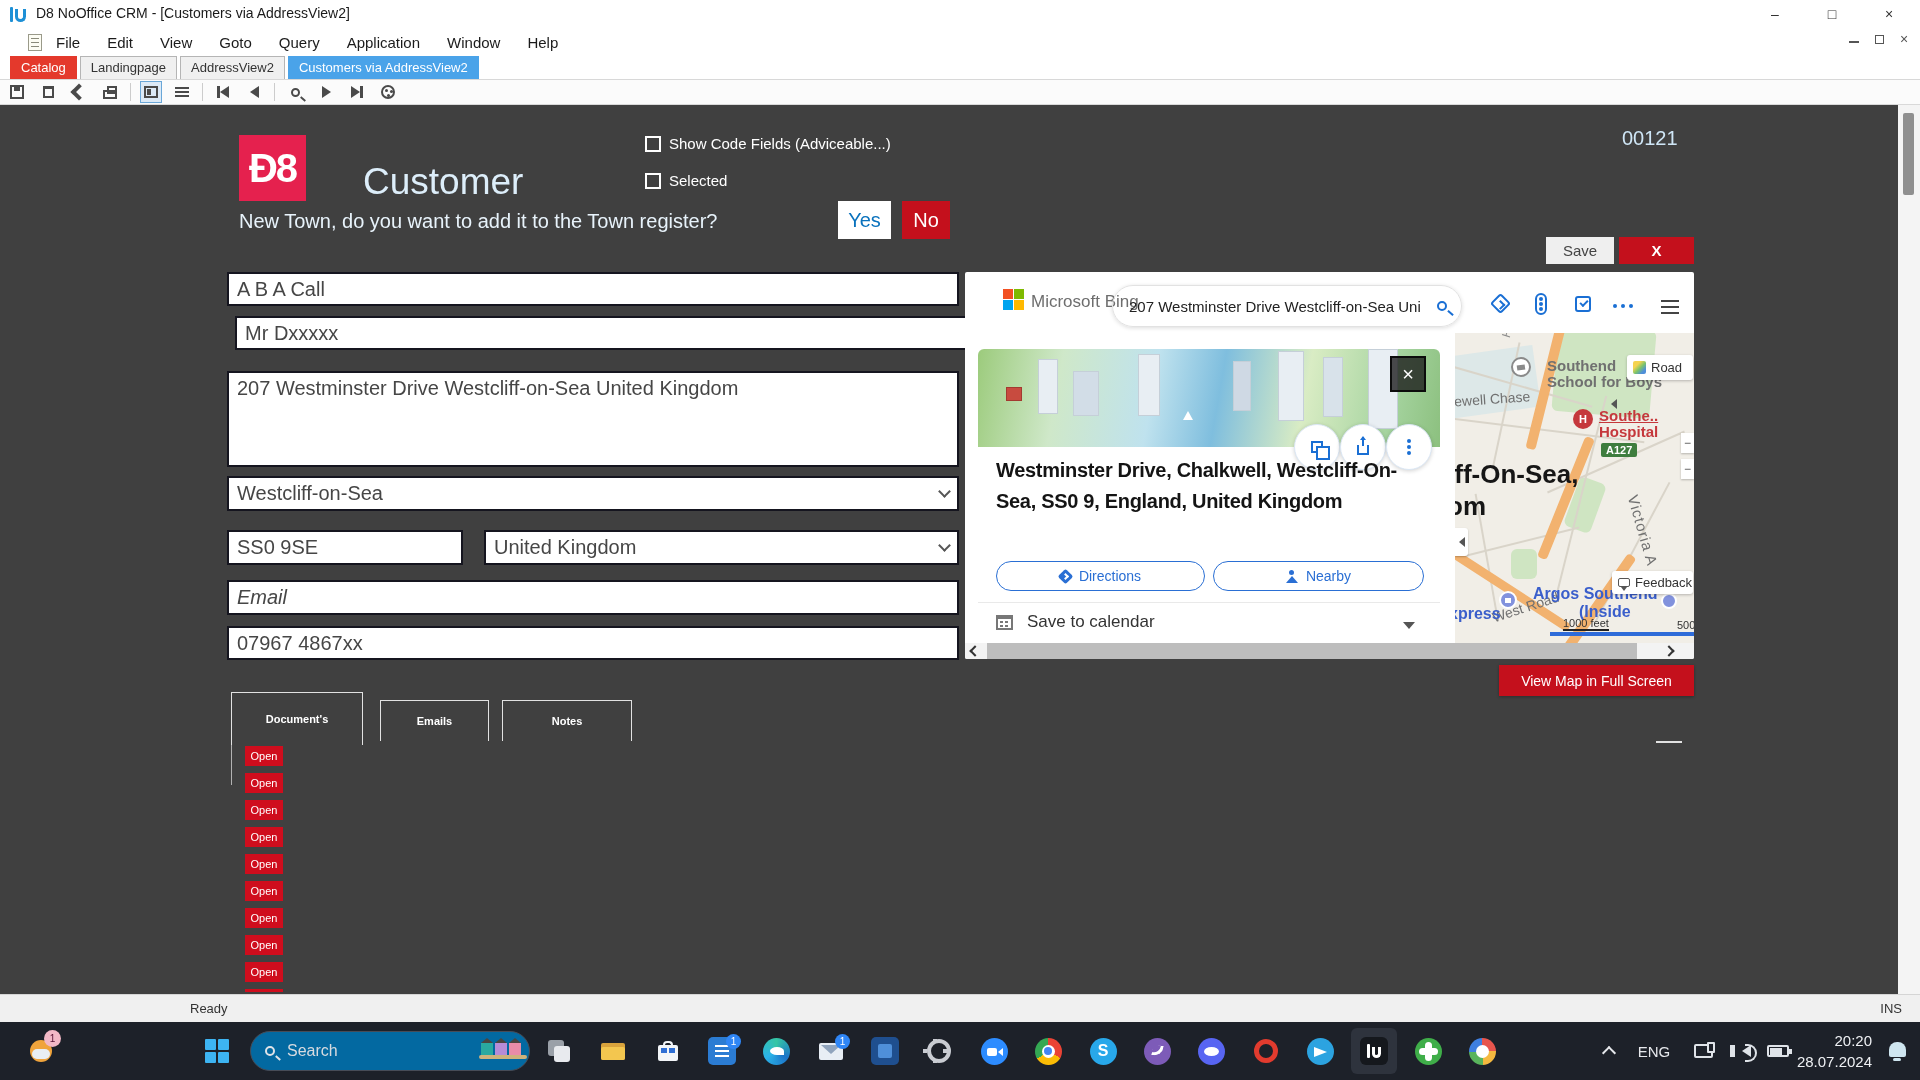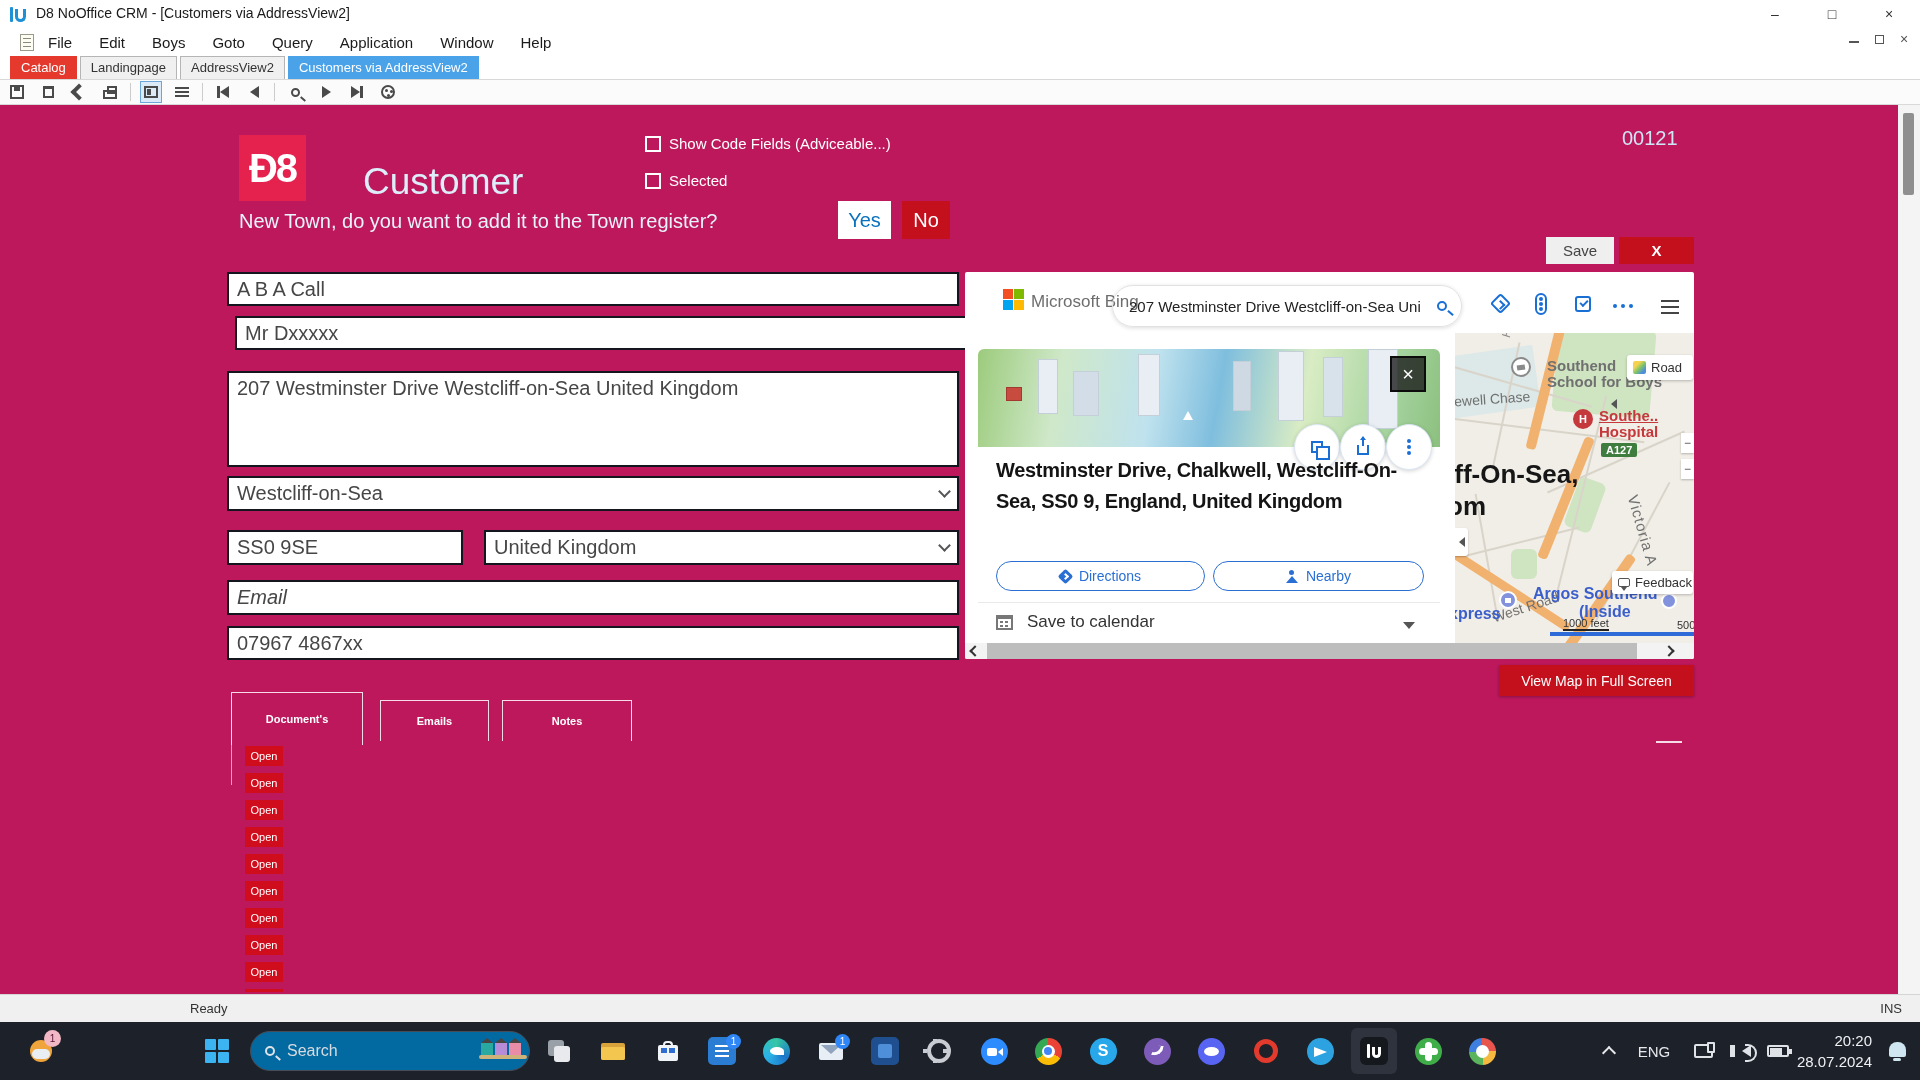--- a/index.html
+++ b/index.html
@@ -6,21 +6,21 @@
   html,body{width:1920px;height:1080px;overflow:hidden;}
   body{font-family:"Liberation Sans","DejaVu Sans",sans-serif;background:#fff;position:relative;}
 
   
   .titlebar{position:absolute;left:0;top:0;width:1920px;height:28px;background:#fff;display:flex;align-items:center;}
   .applogo{position:absolute;left:10px;top:4px;width:20px;height:20px;color:#1e90d6;font-weight:bold;font-size:16px;display:flex;align-items:center;}
   .applogo .bar{width:3px;height:15px;background:#1e90d6;margin-right:2px;border-radius:1px;}
   .applogo .hook{width:11px;height:13px;border:3px solid #1e90d6;border-radius:0 0 6px 6px;border-top:none;margin-top:2px;}
   .wtitle{position:absolute;left:36px;top:5px;font-size:14px;color:#1a1a1a;}
   .winbtn{position:absolute;top:0;width:34px;height:28px;display:flex;align-items:center;justify-content:center;color:#333;font-size:14px;}
-  .menubar{position:absolute;left:8px;top:28px;width:1527px;height:29px;background:#fff;display:flex;align-items:center;}
+  .menubar{position:absolute;left:16px;top:28px;width:1527px;height:29px;background:#fff;display:flex;align-items:center;}
   .menuicon{position:absolute;left:12px;top:6px;width:14px;height:17px;background:#fdfdf4;border:1px solid #9a9a8a;}
   .menuicon i{display:block;height:1px;background:#8a8a7a;margin:3px 2px 0 2px;}
   .menuitem{font-size:15px;color:#1b1b1b;margin-right:27px;}
   .menubar .items{margin-left:40px;display:flex;}
   .childctl{position:absolute;top:32px;display:flex;gap:16px;color:#555;}
   .cc-min{width:10px;height:2px;background:#555;margin-top:9px;}
   .cc-rest{width:9px;height:9px;border:1.5px solid #555;margin-top:3px;}
   .cc-x{font-size:14px;line-height:14px;}
 
   .tabrow{position:absolute;left:0;top:57px;width:1920px;height:23px;background:#fff;border-bottom:1px solid #d8d8d8;display:flex;align-items:flex-end;padding-left:10px;gap:3px;}
@@ -43,21 +43,21 @@
   .ic-list i{display:block;width:14px;height:2px;background:#4a4a4a;margin:2px 0;}
   .tri-l{width:0;height:0;border-top:6px solid transparent;border-bottom:6px solid transparent;border-right:9px solid #4a4a4a;}
   .tri-r{width:0;height:0;border-top:6px solid transparent;border-bottom:6px solid transparent;border-left:9px solid #4a4a4a;}
   .vbar{width:3px;height:12px;background:#4a4a4a;}
   .ic-mag{width:9px;height:9px;border:2px solid #4a4a4a;border-radius:50%;position:relative;}
   .ic-mag:after{content:"";position:absolute;left:7px;top:8px;width:6px;height:2px;background:#4a4a4a;transform:rotate(40deg);}
   .ic-pal{width:14px;height:14px;border:2px solid #4a4a4a;border-radius:50%;position:relative;}
   .ic-pal:after{content:"";position:absolute;left:2px;top:2px;width:3px;height:3px;background:#4a4a4a;border-radius:50%;box-shadow:5px 1px 0 #4a4a4a,2px 5px 0 #4a4a4a;}
 
   
-  .main{position:absolute;left:0;top:105px;width:1898px;height:889px;background:#be185d;overflow:hidden;}
+  .main{position:absolute;left:0;top:105px;width:1898px;height:889px;background:#404040;overflow:hidden;}
   .vscroll{position:absolute;left:1898px;top:105px;width:22px;height:889px;background:#f4f4f4;}
   .vscroll .thumb{position:absolute;left:5px;top:8px;width:11px;height:82px;background:#8f8f8f;border-radius:2px;}
 
   .d8logo{position:absolute;left:239px;top:30px;width:67px;height:66px;background:#e5214e;color:#fff;display:flex;align-items:center;justify-content:center;font-size:40px;font-weight:bold;letter-spacing:-2px;}
   .custtitle{position:absolute;left:363px;top:56px;font-size:37px;font-weight:300;color:#ddeefa;}
   .question{position:absolute;left:239px;top:105px;font-size:20px;color:#e8f3fb;font-weight:300;}
   .recnum{position:absolute;left:1622px;top:22px;font-size:20px;color:#cfe6f6;font-weight:300;}
   .cbrow{position:absolute;display:flex;align-items:center;gap:8px;color:#fff;font-size:15px;font-weight:300;}
   .cbbox{width:16px;height:16px;border:2px solid #fff;background:transparent;}
   .btn-yes{position:absolute;left:838px;top:96px;width:53px;height:38px;background:#fff;color:#0a72bd;font-size:20px;display:flex;align-items:center;justify-content:center;}
@@ -188,21 +188,21 @@
 
 <div class="menubar">
   <span class="menuicon">
       <i></i>
       <i></i>
       <i></i>
     </span>
   <div class="items">
     <span class="menuitem">File</span>
     <span class="menuitem">Edit</span>
-    <span class="menuitem">Boys</span>
+    <span class="menuitem">View</span>
     <span class="menuitem">Goto</span>
     <span class="menuitem">Query</span>
     <span class="menuitem">Application</span>
     <span class="menuitem">Window</span>
     <span class="menuitem">Help</span>
   </div>
 </div>
 <div class="childctl" style="left:1849px;">
   <span>
       <i class="cc-min" style="display:block;"></i>

